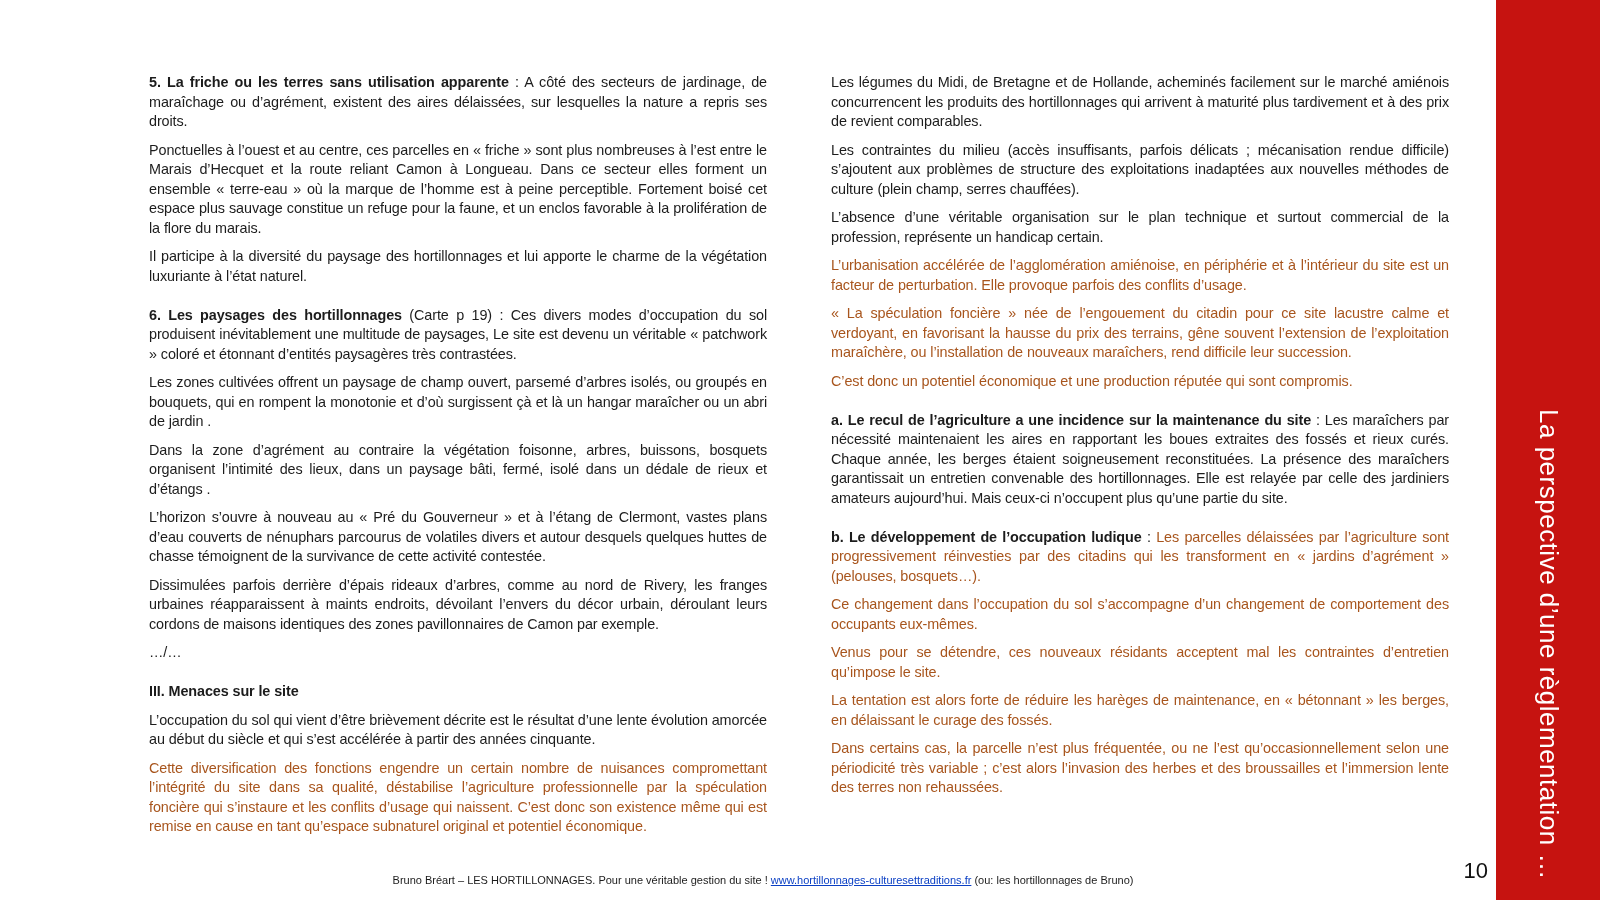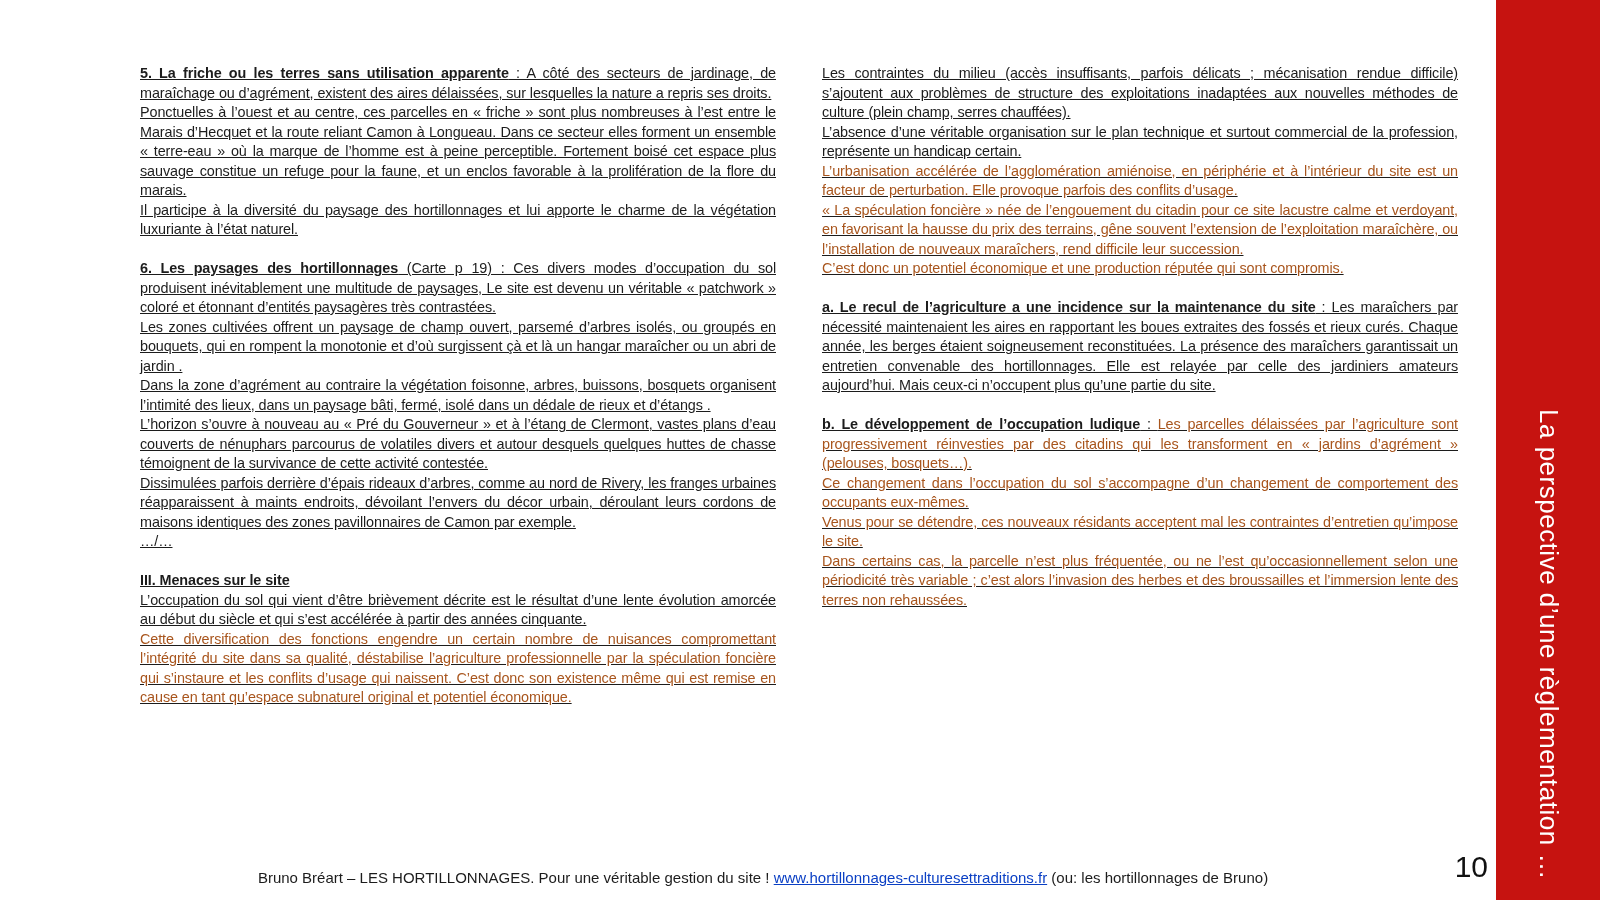--- a/index.html
+++ b/index.html
@@ -15,34 +15,34 @@
     display: flex; gap: 46px;
   }
   .col {
     width: 636px;
     font-size: 14.4px;
     line-height: 19.5px;
     letter-spacing: -0.1px;
     color: var(--text, #1c1c1c);
     text-align: justify;
   }
-  .para { margin: 0; text-decoration: underline; }
+  .para { margin: 9px; }
   .para.gap { margin-top: 19.5px; }
   .b { font-weight: bold; }
   .brown { color: var(--brown, #a8551d); }
   .footer {
     position: absolute; left: 30px; right: 104px; bottom: 14px;
     text-align: center;
-    font-size: 15px;
+    font-size: 11px;
     color: var(--text, #1c1c1c);
   }
   .footer a { color: var(--link, #0a3fc4); text-decoration: underline; cursor: pointer; }
   .pagenum {
     position: absolute; right: 112px; bottom: 16px;
-    font-size: 30px; color: #111111;
+    font-size: 22px; color: #111111;
   }
   .redbar {
     position: absolute; right: 0; top: 0;
     width: 104px; height: 900px;
     background: var(--bar, #c61310);
     display: flex; align-items: flex-end; justify-content: center;
     box-sizing: border-box; padding-bottom: 20px;
   }
   .redbar .vtext {
     writing-mode: vertical-rl;
@@ -66,29 +66,31 @@
         <p class="para"><span>Les zones cultivées offrent un paysage de champ ouvert, parsemé d’arbres isolés, ou groupés en bouquets, qui en rompent la monotonie et d’où surgissent çà et là un hangar maraîcher ou un abri de jardin .</span></p>
         <p class="para"><span>Dans la zone d’agrément au contraire la végétation foisonne, arbres, buissons, bosquets organisent l’intimité des lieux, dans un paysage bâti, fermé, isolé dans un dédale de rieux et d’étangs .</span></p>
         <p class="para"><span>L’horizon s’ouvre à nouveau au « Pré du Gouverneur » et à l’étang de Clermont, vastes plans d’eau couverts de nénuphars parcourus de volatiles divers et autour desquels quelques huttes de chasse témoignent de la survivance de cette activité contestée.</span></p>
         <p class="para"><span>Dissimulées parfois derrière d’épais rideaux d’arbres, comme au nord de Rivery, les franges urbaines réapparaissent à maints endroits, dévoilant l’envers du décor urbain, déroulant leurs cordons de maisons identiques des zones pavillonnaires de Camon par exemple.</span></p>
         <p class="para"><span> …/…</span></p>
         <p class="para gap"><span class="b">III. Menaces sur le site</span></p>
         <p class="para"><span>L’occupation du sol qui vient d’être brièvement décrite est le résultat d’une lente évolution amorcée au début du siècle et qui s’est accélérée à partir des années cinquante.</span></p>
         <p class="para"><span class="brown">Cette diversification des fonctions engendre un certain nombre de nuisances compromettant l’intégrité du site dans sa qualité, déstabilise l’agriculture professionnelle par la spéculation foncière qui s’instaure et les conflits d’usage qui naissent. C’est donc son existence même qui est remise en cause en tant qu’espace subnaturel original et potentiel économique.</span></p>
       </div>
     <div class="col">
+        <p class="para"><span>Les légumes du Midi, de Bretagne et de Hollande, acheminés facilement sur le marché amiénois concurrencent les produits des hortillonnages qui arrivent à maturité plus tardivement et à des prix de revient comparables.</span></p>
         <p class="para"><span>Les contraintes du milieu (accès insuffisants, parfois délicats ; mécanisation rendue difficile) s’ajoutent aux problèmes de structure des exploitations inadaptées aux nouvelles méthodes de culture (plein champ, serres chauffées).</span></p>
         <p class="para"><span>L’absence d’une véritable organisation sur le plan technique et surtout commercial de la profession, représente un handicap certain.</span></p>
         <p class="para"><span class="brown">L’urbanisation accélérée de l’agglomération amiénoise, en périphérie et à l’intérieur du site est un facteur de perturbation. Elle provoque parfois des conflits d’usage.</span></p>
         <p class="para"><span class="brown">« La spéculation foncière » née de l’engouement du citadin pour ce site lacustre calme et verdoyant, en favorisant la hausse du prix des terrains, gêne souvent l’extension de l’exploitation maraîchère, ou l’installation de nouveaux maraîchers, rend difficile leur succession.</span></p>
         <p class="para"><span class="brown">C’est donc un potentiel économique et une production réputée qui sont compromis.</span></p>
         <p class="para gap"><span class="b">a. Le recul de l’agriculture a une incidence sur la maintenance du site</span><span> :  Les maraîchers par nécessité maintenaient les aires en rapportant les boues extraites des fossés et rieux curés. Chaque année, les berges étaient soigneusement reconstituées. La présence des maraîchers garantissait un entretien convenable des hortillonnages. Elle est relayée par celle des jardiniers amateurs aujourd’hui. Mais ceux-ci n’occupent plus qu’une partie du site.</span></p>
         <p class="para gap"><span class="b">b. Le développement de l’occupation ludique</span><span> : </span><span class="brown">Les parcelles délaissées par l’agriculture sont progressivement réinvesties par des citadins qui les transforment en « jardins d’agrément » (pelouses, bosquets…).</span></p>
         <p class="para"><span class="brown">Ce changement dans l’occupation du sol s’accompagne d’un changement de comportement des occupants eux-mêmes.</span></p>
         <p class="para"><span class="brown">Venus pour se détendre, ces nouveaux résidants acceptent mal les contraintes d’entretien qu’impose le site.</span></p>
+        <p class="para"><span class="brown">La tentation est alors forte de réduire les harèges de maintenance, en « bétonnant » les berges, en délaissant le curage des fossés.</span></p>
         <p class="para"><span class="brown">Dans certains cas, la parcelle n’est plus fréquentée, ou ne l’est qu’occasionnellement selon une périodicité très variable ; c’est alors l’invasion des herbes et des broussailles et l’immersion lente des terres non rehaussées.</span></p>
       </div>
   </div>
 
   <div class="footer"><span>Bruno Bréart – LES HORTILLONNAGES. Pour une véritable gestion du site ! </span><a>www.hortillonnages-culturesettraditions.fr</a><span> (ou: les hortillonnages de Bruno)</span></div>
 
   <div class="pagenum">10</div>
 
   <div class="redbar">
     <span class="vtext">La perspective d’une règlementation …</span>

